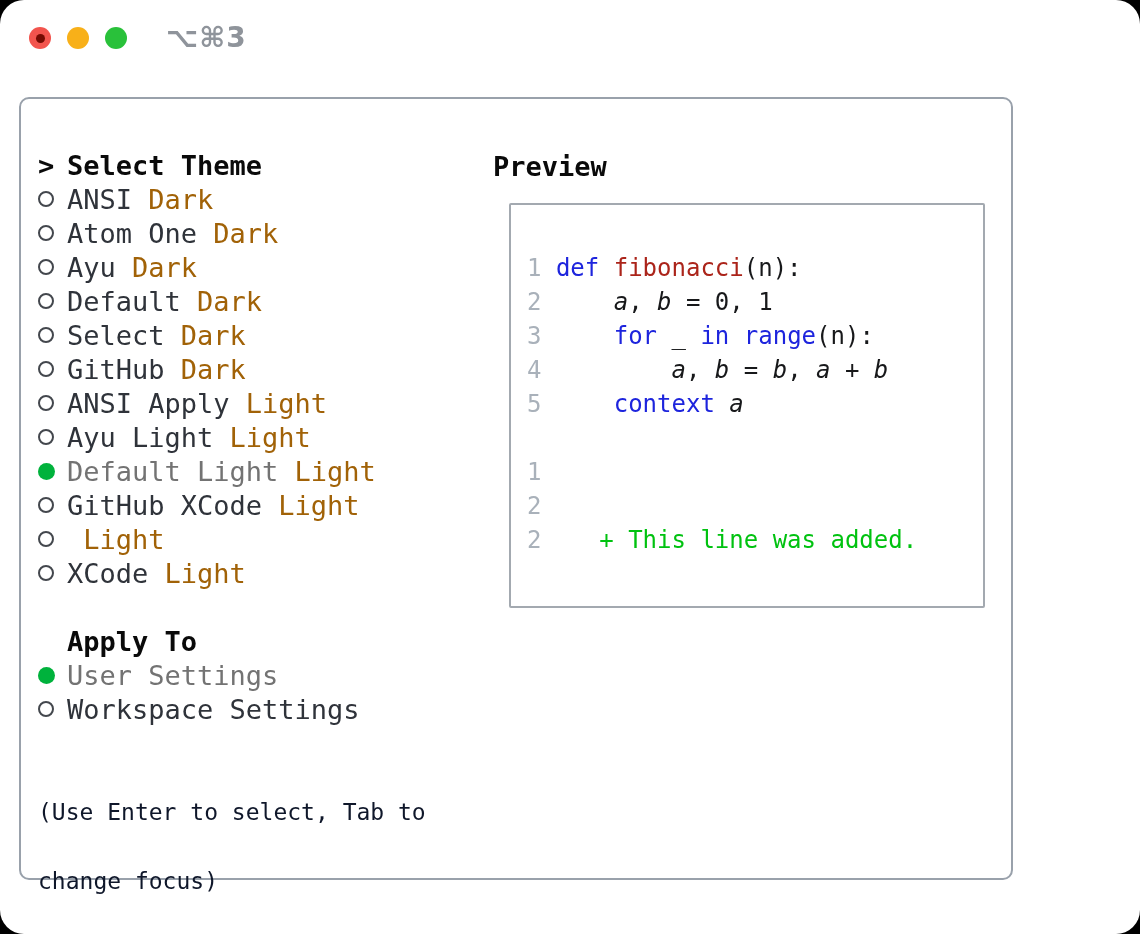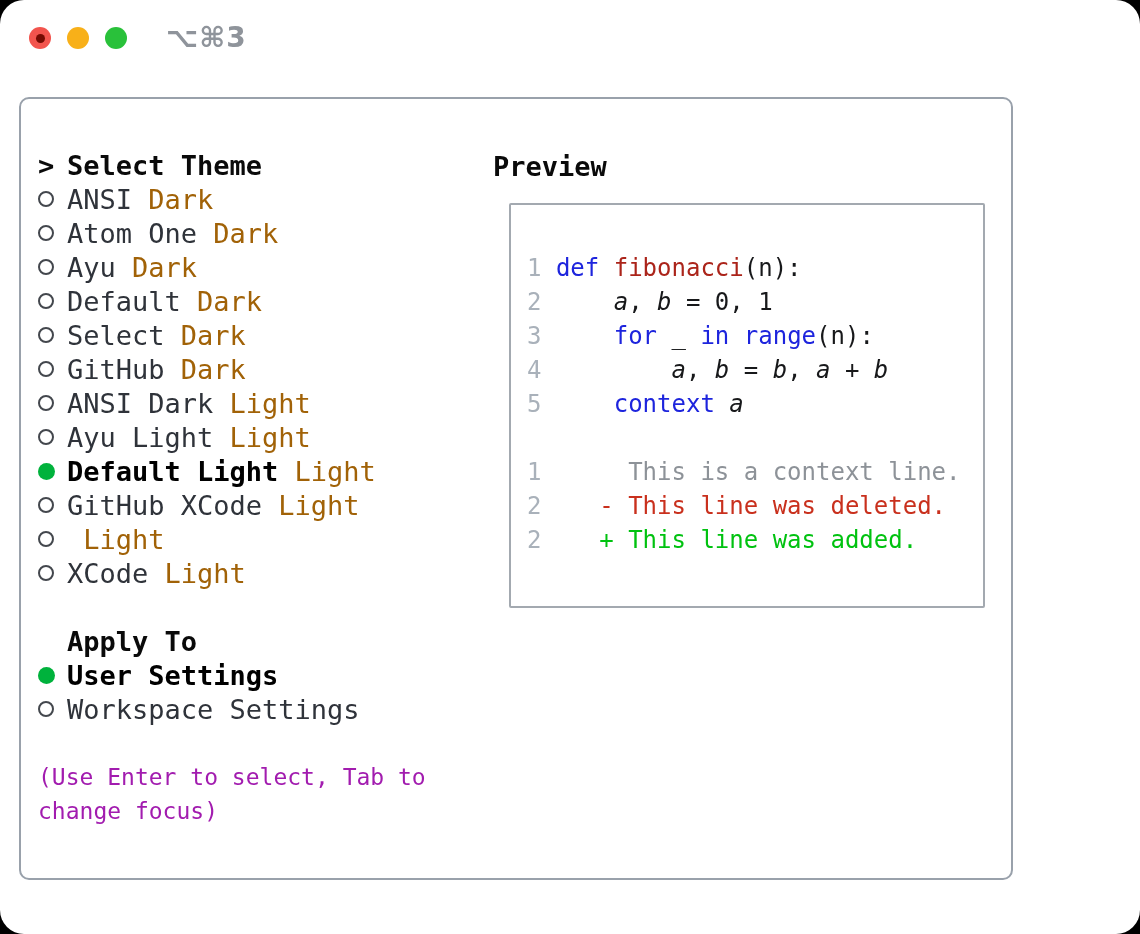--- a/index.html
+++ b/index.html
@@ -27,22 +27,22 @@
   }
   
   .menu{position:absolute;left:17px;top:49px;width:460px;}
   .row{display:flex;align-items:center;height:34px;font-size:27px;color:#2f333a;white-space:pre;}
   .prefix{width:29px;height:34px;display:flex;align-items:center;flex:none;}
   .prompt{font-weight:bold;color:#0a0a0a;}
   .ring{width:12px;height:12px;border:2.5px solid #43474d;border-radius:50%;box-sizing:content-box;}
   .dotsel{width:17px;height:17px;border-radius:50%;background:#00b23c;}
   .heading{font-weight:bold;color:#0a0a0a;}
   .tag{color:#a16207;}
-  .selname{color:#000000;font-weight:bold;}
-  .row.hint{color:#a21caf;font-size:23px;}
+  .selname{color:#737373;}
+  .row.hint{color:#0f172a;font-size:23px;margin-top:35px;}
   .blank{height:34px;}
   
   .preview-heading{position:absolute;left:472px;top:51px;height:34px;line-height:34px;font-size:27px;font-weight:bold;color:#0a0a0a;}
   .preview-box{
     position:absolute;left:488px;top:104px;width:476px;height:405px;
     border:2px solid #a3a9b0;border-radius:2px;box-sizing:border-box;
     padding:46px 0 0 16px;overflow:hidden;
   }
   .cline{display:flex;align-items:center;height:34px;font-size:24px;color:#17181a;white-space:pre;}
   .lnum{color:#a9b1ba;}
@@ -68,21 +68,21 @@
 
   <div class="panel">
     <div class="menu" id="menu">
         <div class="row heading"><span class="prefix"><span class="prompt">&gt;</span></span><span>Select Theme</span></div>
         <div class="row"><span class="prefix"><span class="ring"></span></span><span>ANSI</span><span class="tag"> Dark</span></div>
         <div class="row"><span class="prefix"><span class="ring"></span></span><span>Atom One</span><span class="tag"> Dark</span></div>
         <div class="row"><span class="prefix"><span class="ring"></span></span><span>Ayu</span><span class="tag"> Dark</span></div>
         <div class="row"><span class="prefix"><span class="ring"></span></span><span>Default</span><span class="tag"> Dark</span></div>
         <div class="row"><span class="prefix"><span class="ring"></span></span><span>Select</span><span class="tag"> Dark</span></div>
         <div class="row"><span class="prefix"><span class="ring"></span></span><span>GitHub</span><span class="tag"> Dark</span></div>
-        <div class="row"><span class="prefix"><span class="ring"></span></span><span>ANSI Dark</span><span class="tag"> Light</span></div>
+        <div class="row"><span class="prefix"><span class="ring"></span></span><span>ANSI Apply</span><span class="tag"> Light</span></div>
         <div class="row"><span class="prefix"><span class="ring"></span></span><span>Ayu Light</span><span class="tag"> Light</span></div>
         <div class="row"><span class="prefix"><span class="dotsel"></span></span><span class="selname">Default Light</span><span class="tag"> Light</span></div>
         <div class="row"><span class="prefix"><span class="ring"></span></span><span>GitHub XCode</span><span class="tag"> Light</span></div>
         <div class="row"><span class="prefix"><span class="ring"></span></span><span class="tag"> Light</span></div>
         <div class="row"><span class="prefix"><span class="ring"></span></span><span>XCode</span><span class="tag"> Light</span></div>
         <div class="blank"></div>
         <div class="row heading"><span class="prefix"></span><span>Apply To</span></div>
         <div class="row"><span class="prefix"><span class="dotsel"></span></span><span class="selname">User Settings</span></div>
         <div class="row"><span class="prefix"><span class="ring"></span></span><span>Workspace Settings</span></div>
         <div class="blank"></div>
@@ -90,18 +90,18 @@
         <div class="row hint">change focus)</div>
       </div>
     <div class="preview-heading">Preview</div>
     <div class="preview-box" id="preview">
         <div class="cline"><span class="lnum">1</span><span> </span><span class="kw">def</span><span> </span><span class="fn">fibonacci</span><span>(n):</span></div>
         <div class="cline"><span class="lnum">2</span><span>     </span><span class="var">a</span><span>, </span><span class="var">b</span><span> = 0, 1</span></div>
         <div class="cline"><span class="lnum">3</span><span>     </span><span class="kw">for</span><span> _ </span><span class="kw">in</span><span> </span><span class="kw">range</span><span>(n):</span></div>
         <div class="cline"><span class="lnum">4</span><span>         </span><span class="var">a</span><span>, </span><span class="var">b</span><span> = </span><span class="var">b</span><span>, </span><span class="var">a</span><span> + </span><span class="var">b</span></div>
         <div class="cline"><span class="lnum">5</span><span>     </span><span class="kw">context</span><span> </span><span class="var">a</span></div>
         <div class="blank"></div>
-        <div class="cline"><span class="lnum">1</span><span class="ctx">      This is a context line.</span></div>
-        <div class="cline"><span class="lnum">2</span><span class="del">    - This line was deleted.</span></div>
+        <div class="cline"><span class="lnum">1</span></div>
+        <div class="cline"><span class="lnum">2</span></div>
         <div class="cline"><span class="lnum">2</span><span class="add">    + This line was added.</span></div>
       </div>
   </div>
 </div>
 
 </body></html>

